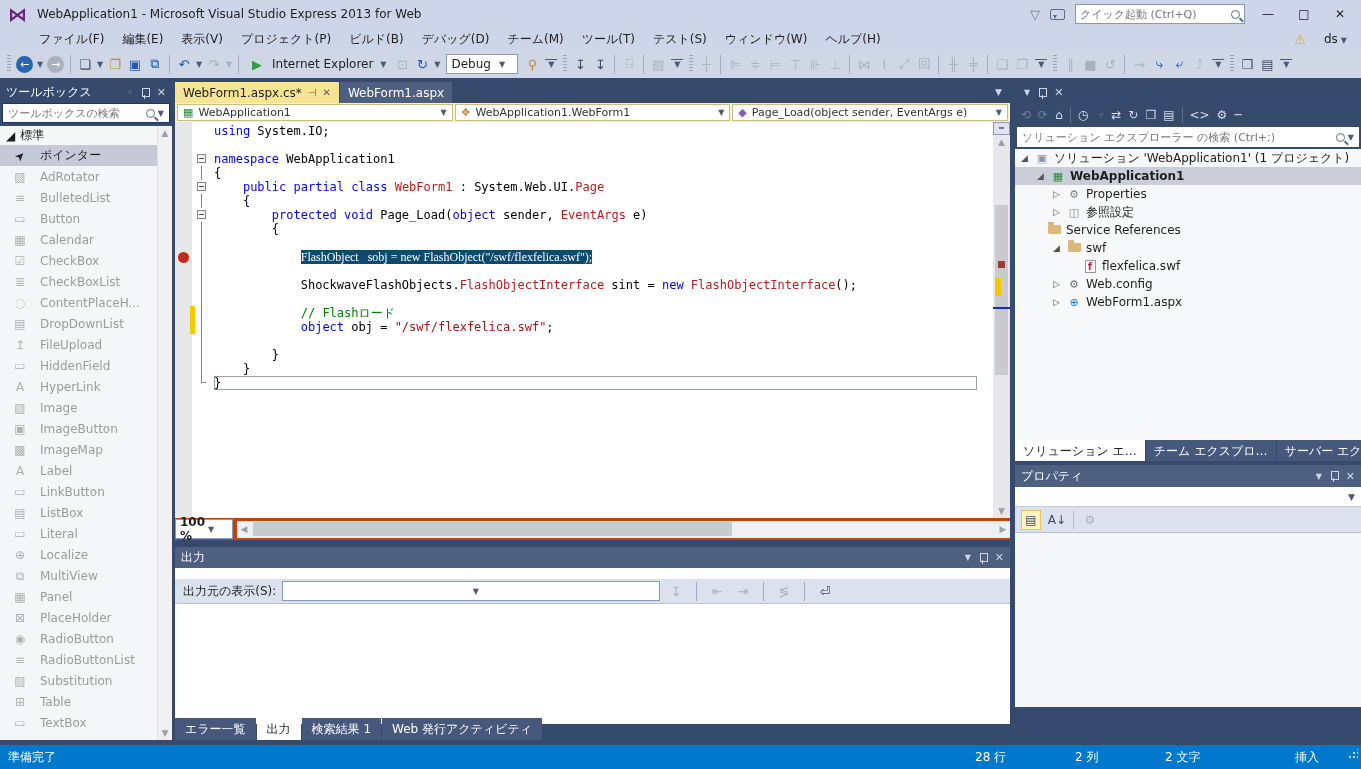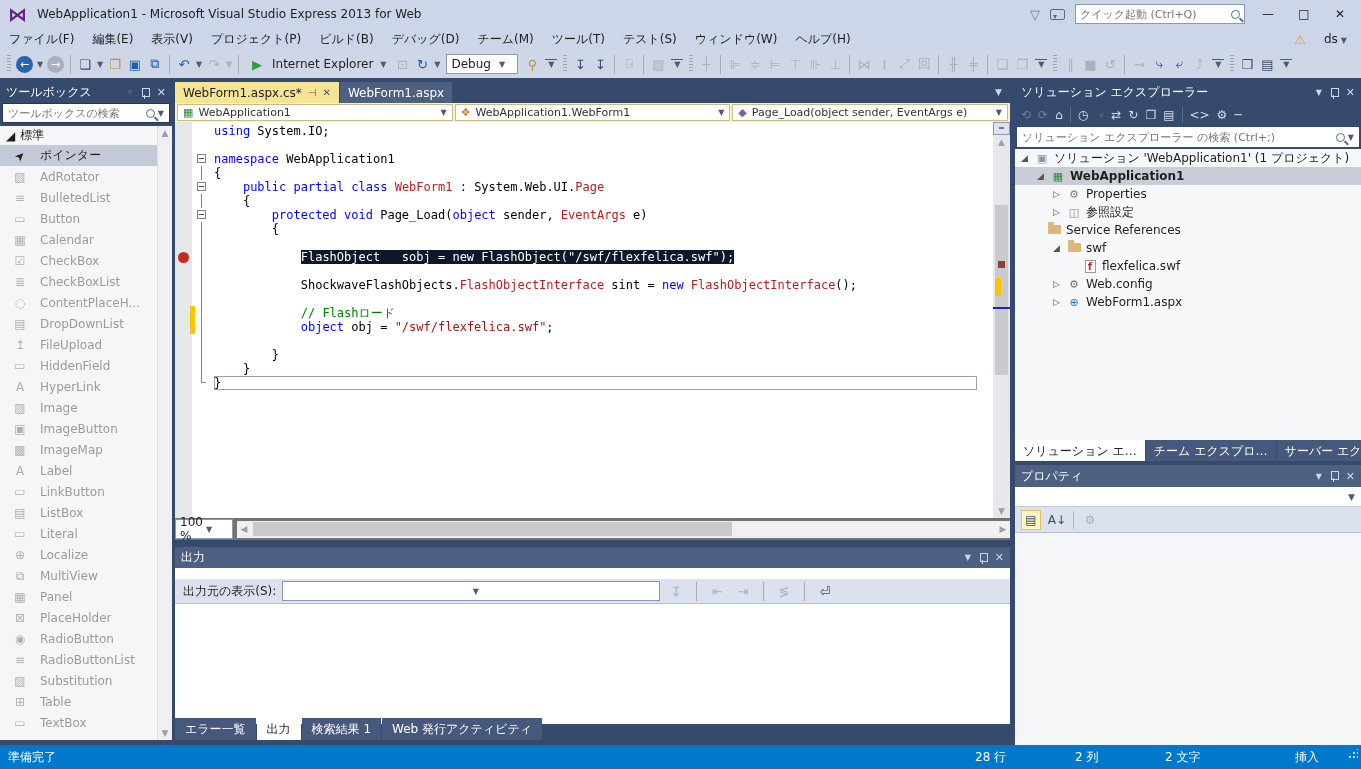--- a/index.html
+++ b/index.html
@@ -82,33 +82,33 @@
   .nav-combo .lbl { flex:1; white-space:nowrap; overflow:hidden; }
   .nc-ic { font-size:11px; }
   .code-wrap { position:absolute; left:0; top:40px; width:100%; height:396px; background:#fff; display:flex; }
   .ind-margin { width:17px; background:#e6e7e8; position:relative; flex:none; }
   .bp-dot { position:absolute; left:3px; width:11px; height:11px; border-radius:50%; background:#c42b1c; }
   .chg-bar { position:absolute; left:15px; width:5px; background:#f5c800; }
   .fold-col { width:22px; flex:none; position:relative; font-family:"DejaVu Sans Mono",monospace; }
   .code-col { flex:1; position:relative; font:12px/14px "DejaVu Sans Mono",monospace; white-space:pre; }
   .cl { height:14px; position:relative; }
   .cl .seg-k{color:#0000ff} .cl .seg-t{color:#b91c1c} .cl .seg-s{color:#a31515} .cl .seg-c{color:#008000} .cl .seg-p{color:#000}
-  .cl .seg-hl{background:#0f172a;color:#fff;}
+  .cl .seg-hl{background:#0c4a6e;color:#fff;font-family:Liberation Serif, serif;}
   .cl.boxed { outline:1px solid #9aa0a8; outline-offset:-1px; width:98%; }
   .fold-glyph { position:absolute; left:5px; width:9px; height:9px; border:1px solid #848484; background:#fff; }
   .fold-glyph:after { content:""; position:absolute; left:1px; top:3px; width:5px; height:1px; background:#444; }
   .fold-line { position:absolute; left:9px; width:1px; height:14px; background:#848484; }
   .fold-end { position:absolute; left:9px; width:5px; height:7px; border-left:1px solid #848484; border-bottom:1px solid #848484; }
   .vscroll { width:17px; flex:none; background:#e8e8ec; position:relative; }
   .vs-split { position:absolute; top:0; left:0; right:0; height:13px; background:#dfe3ef; border:1px solid #8a98b8; color:#4c5a74; font-size:8px; text-align:center; line-height:11px; }
   .vs-up { position:absolute; top:15px; left:0; right:0; text-align:center; color:#9aa0ae; font-size:9px; }
   .vs-down { position:absolute; bottom:2px; left:0; right:0; text-align:center; color:#9aa0ae; font-size:9px; }
   .vs-thumb { position:absolute; left:2px; width:13px; background:#c9cace; }
   .mark { position:absolute; }
-  .bottomrow { position:absolute; left:0; top:436px; width:100%; height:22px; background:#737373; display:flex; align-items:center; }
+  .bottomrow { position:absolute; left:0; top:436px; width:100%; height:22px; background:#c2410c; display:flex; align-items:center;font-weight:bold; }
   .zoom-combo { width:58px; height:20px; background:#fff; border:1px solid #8a98b8; display:flex; align-items:center; padding:0 4px; margin-right:4px; }
   .zoom-combo span{flex:1}
   .hscroll { flex:1; height:17px; background:#f0f0f2; display:flex; align-items:center; position:relative; }
   .hs-arrow { color:#9aa0ae; font-size:9px; width:14px; text-align:center; }
   .hs-thumb { position:absolute; left:16px; width:62%; top:1px; height:14px; background:#c9cace; }
 
   
   .output { position:absolute; left:0; top:465px; width:100%; height:171px; background:#fff; }
   .output .ptitle { background:#4d6082; }
   .out-toolbar { height:25px; background:#dce1ee; display:flex; align-items:center; padding:0 8px; gap:6px; border-bottom:1px solid #b7c0d8;margin-top:11px; }
@@ -132,21 +132,21 @@
   .trow.selected { background:#c8cdd8; }
   .trow .exp { width:11px; text-align:center; color:#555; font-size:9px; flex:none; }
   .trow .nico { width:16px; text-align:center; font-size:11px; flex:none; }
   .trow .tlabel { white-space:nowrap; }
   .trow.bold .tlabel { font-weight:bold; }
   .icon-folder { display:inline-block; width:13px; height:9px; background:#dcb67a; position:relative; border-radius:1px; }
   .icon-folder:before { content:""; position:absolute; left:0; top:-3px; width:6px; height:3px; background:#dcb67a; border-radius:1px 1px 0 0; }
   .icon-flash { display:inline-block; width:11px; height:13px; background:#fff; border:1px solid #999; color:#c9252b; font:bold 10px/12px "DejaVu Sans",sans-serif; text-align:center; }
   .se-tabs { position:absolute; left:0; top:358px; width:100%; height:21px; display:flex; gap:1px; }
   .se-tabs .btab { padding:3px 8px; white-space:nowrap; }
-  .props { position:absolute; left:0; top:383px; width:100%; height:304px; background:#f5f6f8; }
+  .props { position:absolute; left:0; top:383px; width:100%; height:242px; background:#f5f6f8; }
   .props .ptitle { background:#4d6082; height:22px; }
   .props-combo { height:20px; background:#fff; border-bottom:1px solid #c6cbda; display:flex; align-items:center; justify-content:flex-end; padding:0 6px; color:#4c5a74; font-size:9px; }
   .props-toolbar { height:26px; background:#dce1ee; display:flex; align-items:center; gap:6px; padding:0 6px; border-bottom:1px solid #b7c0d8; }
   .pt-ic { width:20px; height:20px; display:inline-flex; align-items:center; justify-content:center; color:#3c4a66; font-size:12px; }
   .pt-ic.sel { background:#fdf4bf; border:1px solid #e5c365; }
   .pt-ic.disabled { color:#aab1bf; }
   .pt-sep { width:1px; height:18px; background:#b2bad0; }
 
   
   .statusbar { position:absolute; left:0; top:745px; width:1361px; height:36px; background:#0079cc; color:#fff; }
@@ -171,21 +171,21 @@
         <input placeholder="クイック起動 (Ctrl+Q)" style="">
         <span class="mag"></span>
       </div>
       <span class="winbtn">—</span>
       <span class="winbtn">□</span>
       <span class="winbtn">✕</span>
     </div>
   </div>
 
   <div class="menubar">
-    <div id="menus" style="display:flex;">
+    <div id="menus" style="display:flex;padding-left:30px;">
         <span class="menu-item">ファイル(F)</span>
         <span class="menu-item">編集(E)</span>
         <span class="menu-item">表示(V)</span>
         <span class="menu-item">プロジェクト(P)</span>
         <span class="menu-item">ビルド(B)</span>
         <span class="menu-item">デバッグ(D)</span>
         <span class="menu-item">チーム(M)</span>
         <span class="menu-item">ツール(T)</span>
         <span class="menu-item">テスト(S)</span>
         <span class="menu-item">ウィンドウ(W)</span>
@@ -524,21 +524,20 @@
     <div class="out-tabs" id="output-tabs">
         <span class="btab">エラー一覧</span>
         <span class="btab active">出力</span>
         <span class="btab">検索結果 1</span>
         <span class="btab">Web 発行アクティビティ</span>
       </div>
   </div>
 
   <div class="rightcol">
     <div class="ptitle solexp-title">
-      <span class="cap">ソリューション エクスプローラー</span>
       <span class="pt-icons">
         <span class="dd" style="color:#cfd6e8">▼</span>
         <span class="pin"></span>
         <span class="xclose">✕</span>
       </span>
     </div>
     <div class="se-toolbar" id="se-toolbar">
         <span class="se-ic" style="color: rgb(109, 125, 158);">⟲</span>
         <span class="se-ic" style="color: rgb(109, 125, 158);">⟳</span>
         <span class="se-ic">⌂</span>

